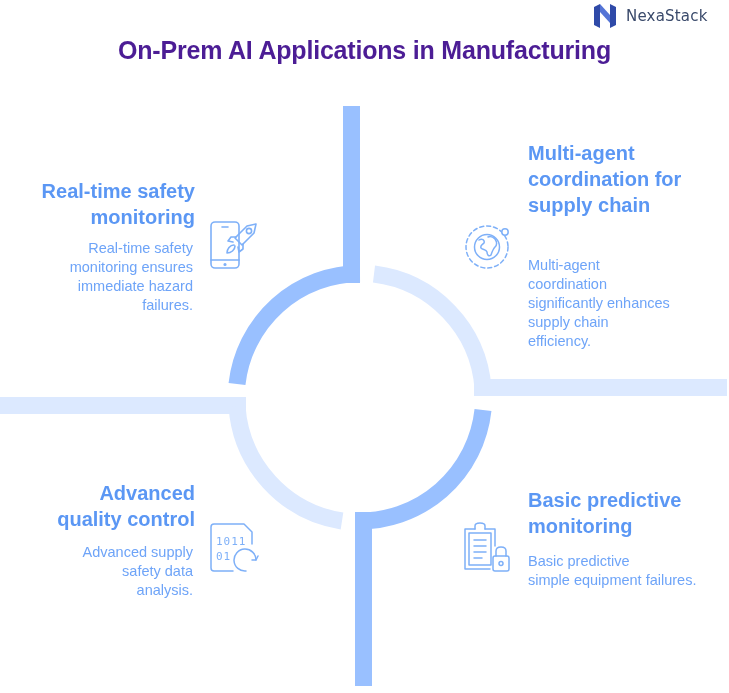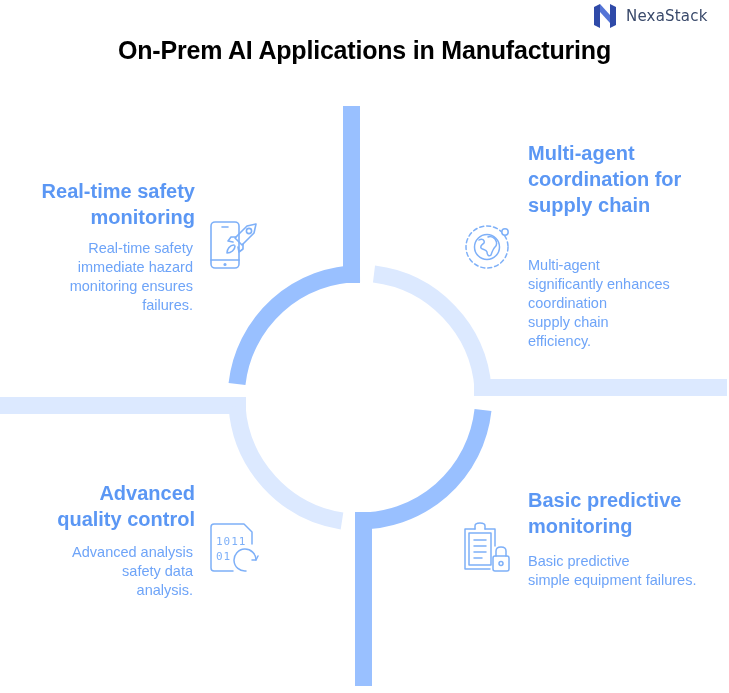--- a/index.html
+++ b/index.html
@@ -1,21 +1,21 @@
 <!DOCTYPE html>
 <html><head>
 <meta charset="utf-8">
 <style>
   html, body { margin: 0; padding: 0; background: #ffffff; }
   body { width: 729px; height: 693px; position: relative; overflow: hidden;
          font-family: "Liberation Sans", "DejaVu Sans", sans-serif; }
   .logo { position: absolute; left: 592px; top: 3px; display: flex; align-items: center; gap: 8px; }
   .logo-text { font-family: "DejaVu Sans", sans-serif; font-size: 15px; color: #3a4a6b; letter-spacing: 0.2px; }
   .title { position: absolute; left: 0; width: 729px; top: 36px; text-align: center;
-           font-size: 25px; font-weight: bold; color: #000000; letter-spacing: -0.2px; }
+           font-size: 25px; font-weight: bold; color: #4c1d95; letter-spacing: -0.2px; }
   svg.diagram { position: absolute; left: 0; top: 0; }
   .heading { position: absolute; font-weight: bold; font-size: 20px; line-height: 26px; color: #5b97f4; }
   .desc { position: absolute; font-size: 14.5px; line-height: 19px; color: #6ea4f8; }
   .right { text-align: right; }
   .icon { position: absolute; }
 </style>
 </head>
 <body>
 
 <div class="logo">
@@ -52,22 +52,22 @@
   </g>
   <rect x="355" y="512" width="17" height="174" fill="#99c0ff"></rect>
 </svg>
 
 <div class="heading right" style="right:534px; top:178px; width:200px;">
   <div>Real-time safety</div>
   <div>monitoring</div>
 </div>
 <div class="desc right" style="right:536px; top:239px; width:180px;">
   <div>Real-time safety</div>
+  <div>monitoring ensures</div>
   <div>immediate hazard</div>
-  <div>monitoring ensures</div>
   <div>failures.</div>
 </div>
 <svg class="icon" style="left:206px; top:216px;" width="58" height="58" viewBox="0 0 58 58" fill="none" stroke="#7eb0f8" stroke-width="1.6" stroke-linecap="round" stroke-linejoin="round">
   <rect x="5" y="6" width="28" height="46" rx="4"></rect>
   <line x1="5" y1="44" x2="33" y2="44"></line>
   <line x1="16" y1="11" x2="22" y2="11"></line>
   <circle cx="19" cy="48.5" r="0.8" fill="#7eb0f8"></circle>
   <path d="M 50 8 L 41 10 L 29 22 L 36 29 L 48 17 Z"></path>
   <circle cx="43" cy="15" r="2.6"></circle>
   <path d="M 30 21 L 25 21 L 22 25 L 27 26"></path>
@@ -75,38 +75,38 @@
   <path d="M 28 29 C 24 29 21 33 21 37 C 25 37 29 34 29 30"></path>
 </svg>
 
 <div class="heading" style="left:528px; top:140px; width:200px;">
   <div>Multi-agent</div>
   <div>coordination for</div>
   <div>supply chain</div>
 </div>
 <div class="desc" style="left:528px; top:256px; width:200px;">
   <div>Multi-agent</div>
+  <div>coordination</div>
   <div>significantly enhances</div>
-  <div>coordination</div>
   <div>supply chain</div>
   <div>efficiency.</div>
 </div>
 <svg class="icon" style="left:460px; top:218px;" width="58" height="58" viewBox="0 0 58 58" fill="none" stroke="#7eb0f8" stroke-width="1.5" stroke-linecap="round" stroke-linejoin="round">
   <circle cx="27" cy="29" r="21" stroke-dasharray="4 3"></circle>
   <circle cx="45" cy="14" r="3.2" fill="#ffffff"></circle>
   <circle cx="27" cy="29" r="12.5"></circle>
   <path d="M 19 22 C 22 20 25 22 24 25 C 22 27 20 27 21 30 C 23 32 26 31 27 34 C 27 37 29 39 31 37 C 32 34 33 31 35 29 C 37 27 37 24 35 21 C 33 19 30 18 28 19"></path>
 </svg>
 
 <div class="heading right" style="right:534px; top:480px; width:200px;">
   <div>Advanced</div>
   <div>quality control</div>
 </div>
 <div class="desc right" style="right:536px; top:543px; width:180px;">
-  <div>Advanced analysis</div>
+  <div>Advanced supply</div>
   <div>safety data</div>
   <div>analysis.</div>
 </div>
 <svg class="icon" style="left:206px; top:518px;" width="60" height="60" viewBox="0 0 60 60" fill="none" stroke="#7eb0f8" stroke-width="1.5" stroke-linecap="round" stroke-linejoin="round">
   <path d="M 27 53 L 8 53 C 6 53 5 52 5 50 L 5 9 C 5 7 6 6 8 6 L 38 6 L 46 14 L 46 26"></path>
   <text x="10" y="27" font-size="11" font-family="DejaVu Sans Mono, monospace" fill="#7eb0f8" stroke="none" letter-spacing="1">1011</text>
   <text x="10" y="42" font-size="11" font-family="DejaVu Sans Mono, monospace" fill="#7eb0f8" stroke="none" letter-spacing="1">01</text>
   <path d="M 50 42 A 11 11 0 1 0 40 53"></path>
   <polyline points="46,42 50,42 52,38"></polyline>
 </svg>

